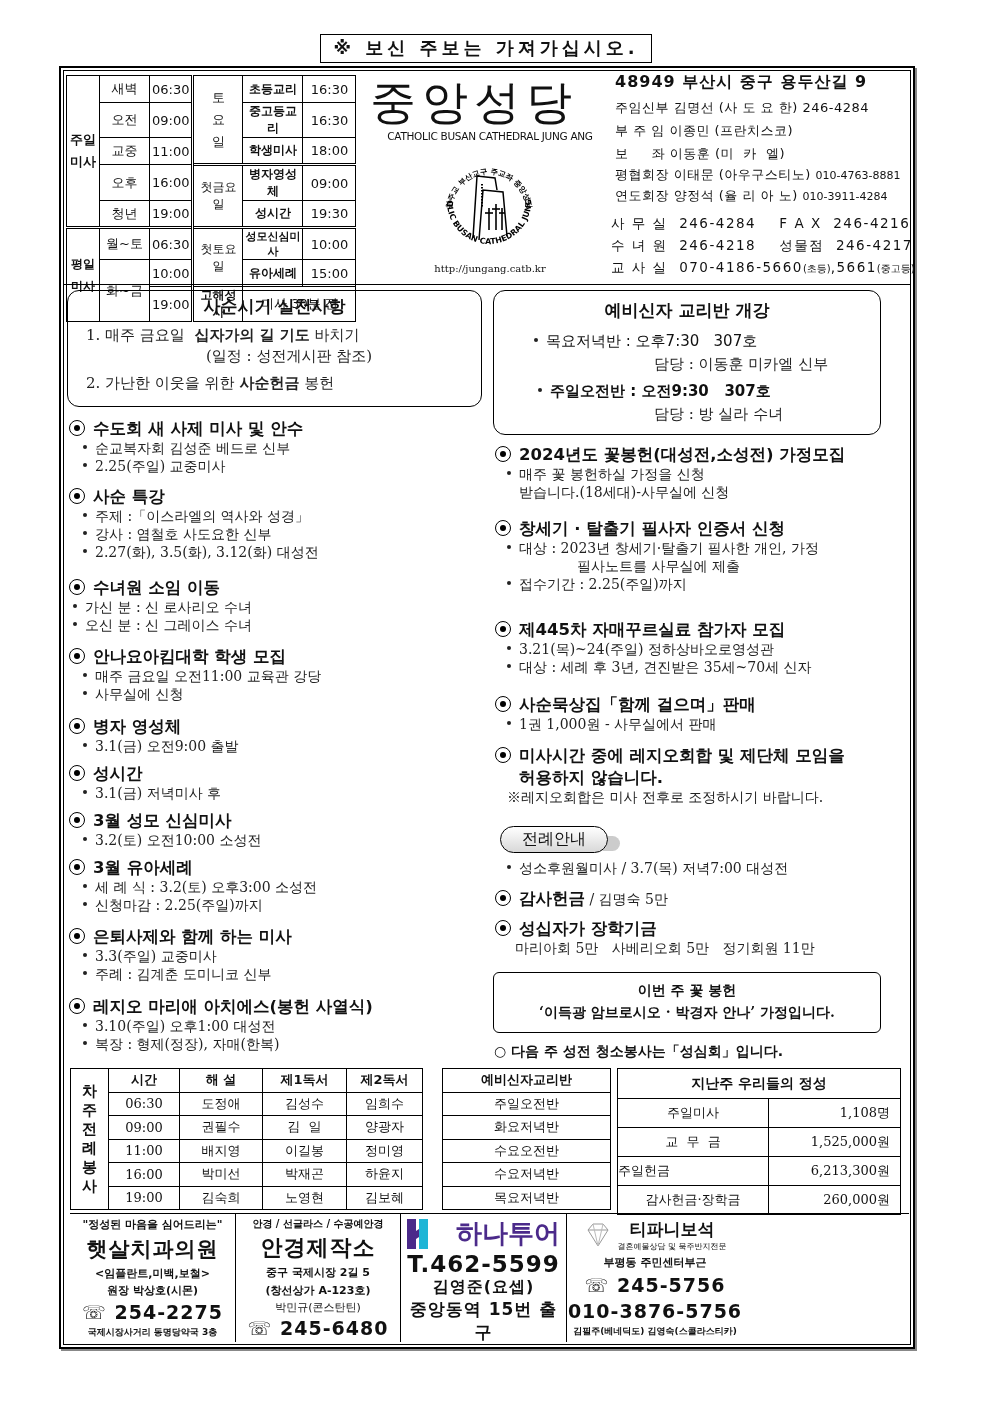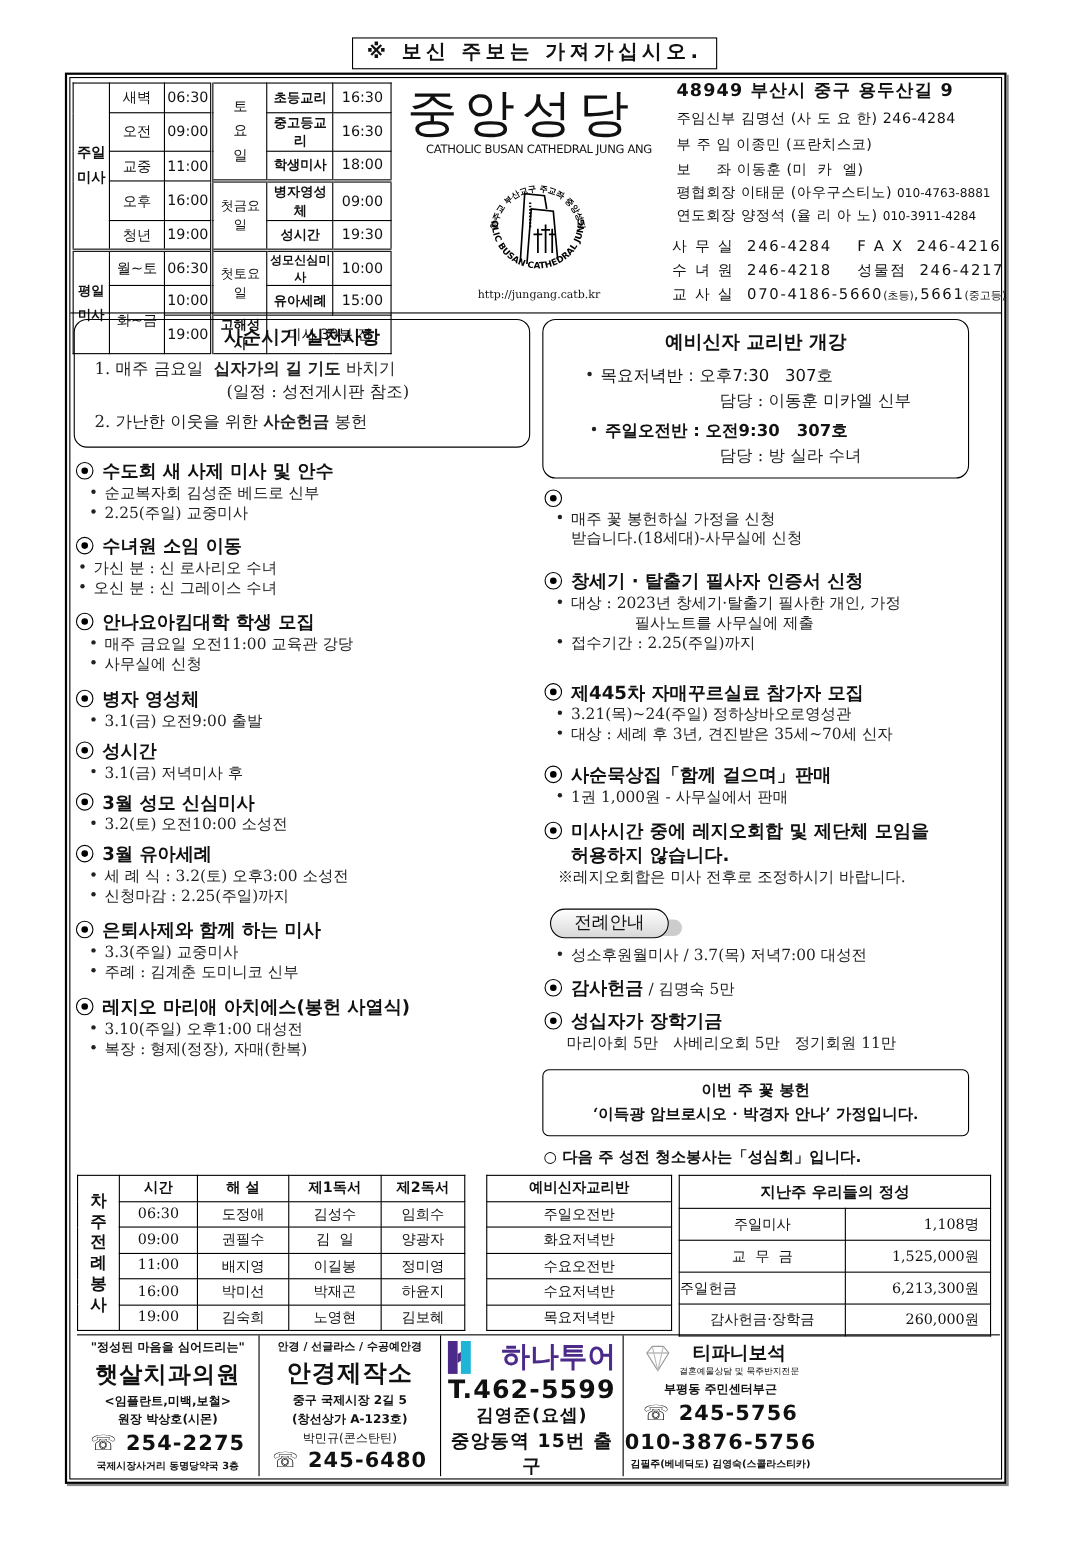--- a/index.html
+++ b/index.html
@@ -174,20 +174,26 @@
   <div style="margin:8px 0 0 44px;font-weight:bold;font-size:15px"><span class="item" style="font-size:15px"><span class="dot"></span></span><span style="white-space:pre">주일오전반 : 오전9:30   307호</span></div>
   <div class="item" style="margin:4px 0 0 160px;font-size:15px">담당 : 방 실라 수녀</div>
 </div>
 
 <div class="abs" style="left:69px;top:418px">
   <div style="height:68px">
     <div class="sec-title"><span class="bullet"></span><span>수도회 새 사제 미사 및 안수</span></div>
     <div class="item" style="margin-left:14px"><span class="dot"></span><span>순교복자회 김성준 베드로 신부</span></div>
     <div class="item" style="margin-left:14px"><span class="dot"></span><span>2.25(주일) 교중미사</span></div>
   </div>
+  <div style="height:91px">
+    <div class="sec-title"><span class="bullet"></span><span>사순 특강</span></div>
+    <div class="item" style="margin-left:14px"><span class="dot"></span><span>주제 :「이스라엘의 역사와 성경」</span></div>
+    <div class="item" style="margin-left:14px"><span class="dot"></span><span>강사 : 염철호 사도요한 신부</span></div>
+    <div class="item" style="margin-left:14px"><span class="dot"></span><span>2.27(화), 3.5(화), 3.12(화) 대성전</span></div>
+  </div>
   <div style="height:69px">
     <div class="sec-title"><span class="bullet"></span><span>수녀원 소임 이동</span></div>
     <div class="item" style="margin-left:4px"><span class="dot"></span><span>가신 분 : 신 로사리오 수녀</span></div>
     <div class="item" style="margin-left:4px"><span class="dot"></span><span>오신 분 : 신 그레이스 수녀</span></div>
   </div>
   <div style="height:70px">
     <div class="sec-title"><span class="bullet"></span><span>안나요아킴대학 학생 모집</span></div>
     <div class="item" style="margin-left:14px"><span class="dot"></span><span>매주 금요일 오전11:00 교육관 강당</span></div>
     <div class="item" style="margin-left:14px"><span class="dot"></span><span>사무실에 신청</span></div>
   </div>
@@ -215,21 +221,21 @@
   </div>
   <div>
     <div class="sec-title"><span class="bullet"></span><span>레지오 마리애 아치에스(봉헌 사열식)</span></div>
     <div class="item" style="margin-left:14px"><span class="dot"></span><span>3.10(주일) 오후1:00 대성전</span></div>
     <div class="item" style="margin-left:14px"><span class="dot"></span><span>복장 : 형제(정장), 자매(한복)</span></div>
   </div>
 </div>
 
 <div class="abs" style="left:495px;top:444px">
   <div style="height:74px">
-    <div class="sec-title"><span class="bullet"></span></div>
+    <div class="sec-title"><span class="bullet"></span><span>2024년도 꽃봉헌(대성전,소성전) 가정모집</span></div>
     <div class="item" style="margin-left:12px"><span class="dot"></span><span>매주 꽃 봉헌하실 가정을 신청</span></div>
     <div class="item" style="margin-left:24px">받습니다.(18세대)-사무실에 신청</div>
   </div>
   <div style="height:101px">
     <div class="sec-title"><span class="bullet"></span><span>창세기 · 탈출기 필사자 인증서 신청</span></div>
     <div class="item" style="margin-left:12px"><span class="dot"></span><span>대상 : 2023년 창세기·탈출기 필사한 개인, 가정</span></div>
     <div class="item" style="margin-left:82px">필사노트를 사무실에 제출</div>
     <div class="item" style="margin-left:12px"><span class="dot"></span><span>접수기간 : 2.25(주일)까지</span></div>
   </div>
   <div style="height:75px">

